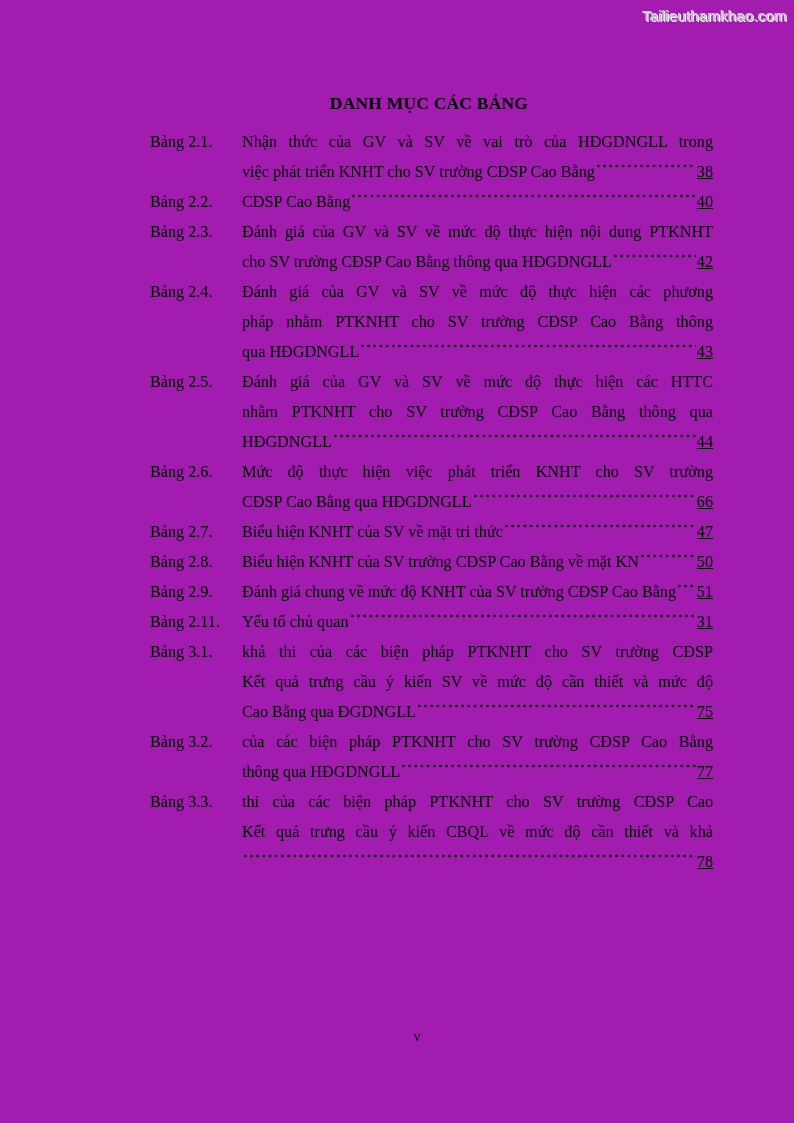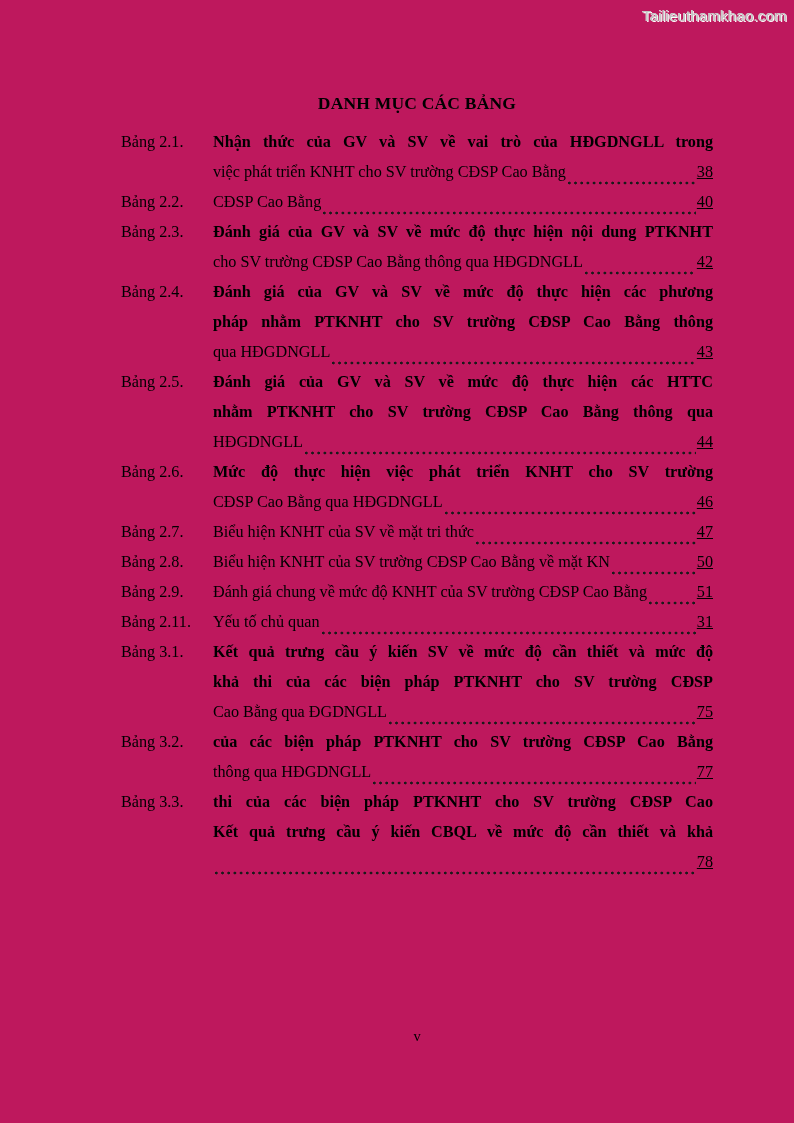--- a/index.html
+++ b/index.html
@@ -1,73 +1,73 @@
 <!DOCTYPE html>
 <html><head>
 <meta charset="utf-8">
 <style>
   html, body { margin: 0; padding: 0; background: #ffffff; }
   .page {
     position: relative;
     width: 794px;
     height: 1123px;
-    background: #be185d;
+    background: #a21caf;
     font-family: "Liberation Serif", serif;
     color: #000000;
     overflow: hidden;
   }
   .watermark {
     position: absolute;
     top: 7px;
     right: 7px;
     font-family: "Liberation Sans", sans-serif;
     font-size: 15px;
     color: #c3c3c3;
     text-shadow: 1px 1px 0 #ffffff, -0.5px -0.5px 0 #dedede;
     letter-spacing: 0.2px;
   }
   .doc-title {
     position: absolute;
     top: 93px;
-    left: 121px;
+    left: 133px;
     width: 592px;
     margin: 0;
     text-align: center;
     font-size: 17.5px;
     font-weight: bold;
     letter-spacing: 0.2px;
   }
   .toc {
     position: absolute;
     top: 127px;
     left: 121px;
     width: 592px;
     font-size: 16.2px;
   }
   .entry {
     position: relative;
     padding-left: 92px;
     line-height: 30px;
+    margin-left: 29px;
   }
   .entry-label {
     position: absolute;
     left: 0;
     top: 0;
     white-space: nowrap;
   }
   .line { line-height: 30px; }
   .line.just {
     text-align: justify;
     text-align-last: justify;
-    font-weight: bold;
     -moz-text-align-last: justify;
   }
   .line.last {
     display: flex;
-    align-items: flex-end;
+    align-items: flex-start;
   }
   .last-text { white-space: nowrap; }
   .dots {
     flex: 1 1 auto;
     min-width: 10px;
     height: 13px;
     margin: 0 1px 0 2px;
     background-image: radial-gradient(circle at 1.4px 50%, #1a1a1a 1.25px, transparent 1.7px);
     background-size: 6.2px 4px;
     background-repeat: repeat-x;
@@ -137,21 +137,21 @@
           <span class="dots"></span>
           <span class="pagenum">44</span>
         </div>
       </div>
       <div class="entry">
         <div class="entry-label">Bảng 2.6.</div>
         <div class="line just">Mức độ thực hiện việc phát triển KNHT cho SV trường</div>
         <div class="line last">
           <span class="last-text">CĐSP Cao Bằng qua HĐGDNGLL</span>
           <span class="dots"></span>
-          <span class="pagenum">46</span>
+          <span class="pagenum">66</span>
         </div>
       </div>
       <div class="entry">
         <div class="entry-label">Bảng 2.7.</div>
         <div class="line last">
           <span class="last-text">Biểu hiện KNHT của SV về mặt tri thức</span>
           <span class="dots"></span>
           <span class="pagenum">47</span>
         </div>
       </div>
@@ -174,22 +174,22 @@
       <div class="entry">
         <div class="entry-label">Bảng 2.11.</div>
         <div class="line last">
           <span class="last-text">Yếu tố chủ quan</span>
           <span class="dots"></span>
           <span class="pagenum">31</span>
         </div>
       </div>
       <div class="entry">
         <div class="entry-label">Bảng 3.1.</div>
+        <div class="line just">khả thi của các biện pháp PTKNHT cho SV trường CĐSP</div>
         <div class="line just">Kết quả trưng cầu ý kiến SV về mức độ cần thiết và mức độ</div>
-        <div class="line just">khả thi của các biện pháp PTKNHT cho SV trường CĐSP</div>
         <div class="line last">
           <span class="last-text">Cao Bằng qua ĐGDNGLL</span>
           <span class="dots"></span>
           <span class="pagenum">75</span>
         </div>
       </div>
       <div class="entry">
         <div class="entry-label">Bảng 3.2.</div>
         <div class="line just">của các biện pháp PTKNHT cho SV trường CĐSP Cao Bằng</div>
         <div class="line last">

